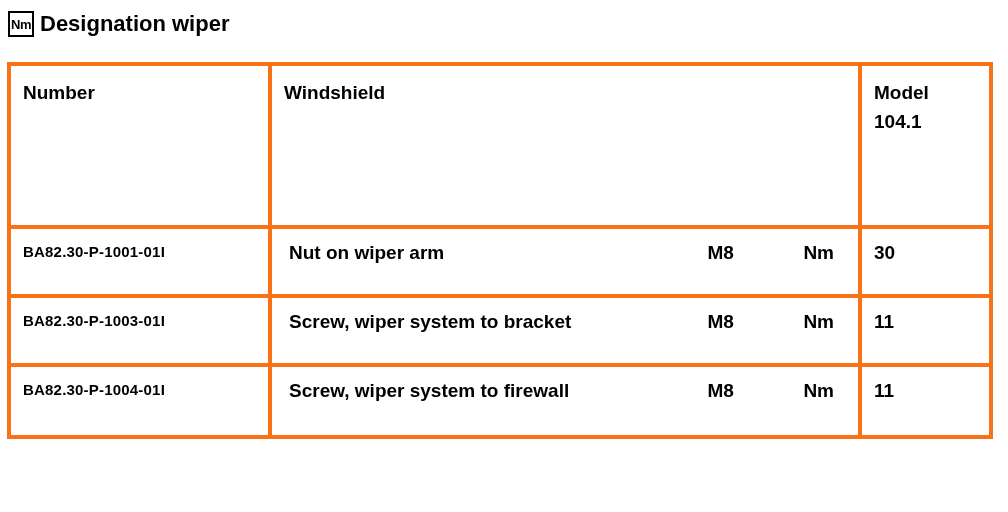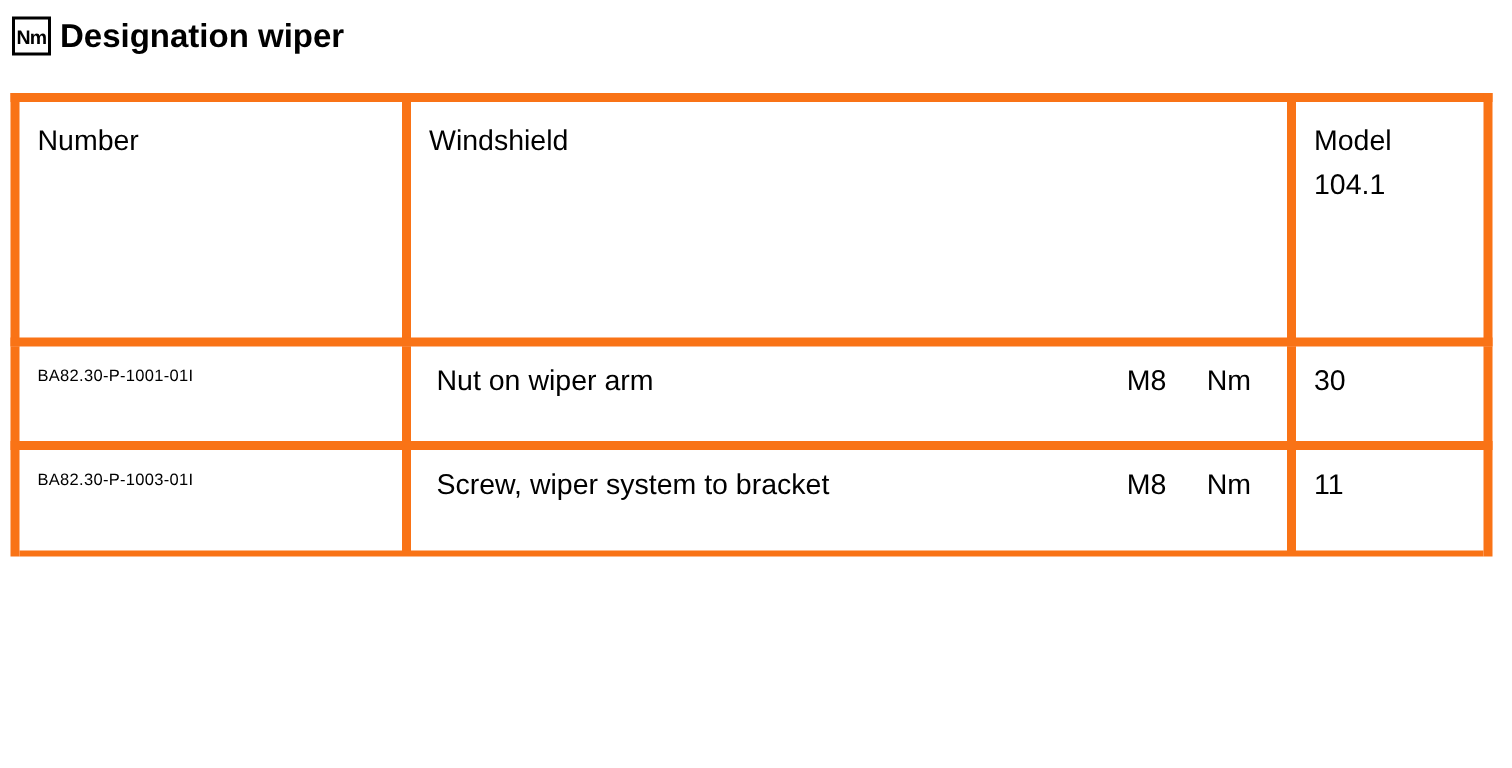--- a/index.html
+++ b/index.html
@@ -34,51 +34,51 @@
     font-weight: bold;
   }
   table.tq {
     position: absolute;
     top: 62px; left: 7px;
     width: 982px;
     border-collapse: collapse;
     table-layout: fixed;
   }
   table.tq th, table.tq td {
-    border: 6px solid #f97316;
+    border: 4px solid #f97316;
     vertical-align: top;
     text-align: left;
-    font-weight: normal;
+    font-weight: bold;
     overflow: hidden;
   }
   table.tq thead tr { height: 163px; }
   table.tq tbody tr { height: 69px; }
   table.tq tbody tr:last-child { height: 72px; }
   table.tq tbody tr:last-child td { border-bottom-width: 4px; }
   col.c-number { width: 261px; }
   col.c-desig  { width: 590px; }
   col.c-model  { width: 131px; }
   th.h-cell {
     font-size: 19px;
     font-weight: bold;
     padding: 12px 12px 0 12px;
     line-height: 1.55;
   }
   td.number-cell {
-    font-size: 11px;
+    font-size: 15px;
     padding: 14px 10px 0 12px;
     letter-spacing: 0.2px;
   }
   td.desig-cell {
     font-size: 19px;
     padding: 13px 24px 0 17px;
   }
-  .desig-wrap { display: flex; width: 100%; }
+  .desig-wrap { display: flex; width: 100%; gap: 16px; }
   .desig-name { flex: 1 1 auto; }
-  .desig-thread { flex: 0 0 80px; text-align: center; }
+  .desig-thread { flex: 0 0 80px; text-align: left; }
   .desig-unit { flex: 0 0 auto; text-align: right; }
   td.model-cell {
     font-size: 19px;
     padding: 13px 8px 0 12px;
   }
 </style>
 </head>
 <body>
 
 <div class="doc-header">
@@ -118,14 +118,25 @@
       <td class="number-cell">BA82.30-P-1003-01I</td>
       <td class="desig-cell">
         <div class="desig-wrap">
           <span class="desig-name">Screw, wiper system to bracket</span>
           <span class="desig-thread">M8</span>
           <span class="desig-unit">Nm</span>
         </div>
       </td>
       <td class="model-cell">11</td>
     </tr>
+    <tr>
+      <td class="number-cell">BA82.30-P-1004-01I</td>
+      <td class="desig-cell">
+        <div class="desig-wrap">
+          <span class="desig-name">Screw, wiper system to firewall</span>
+          <span class="desig-thread">M8</span>
+          <span class="desig-unit">Nm</span>
+        </div>
+      </td>
+      <td class="model-cell">11</td>
+    </tr>
   </tbody>
 </table>
 
 </body></html>

